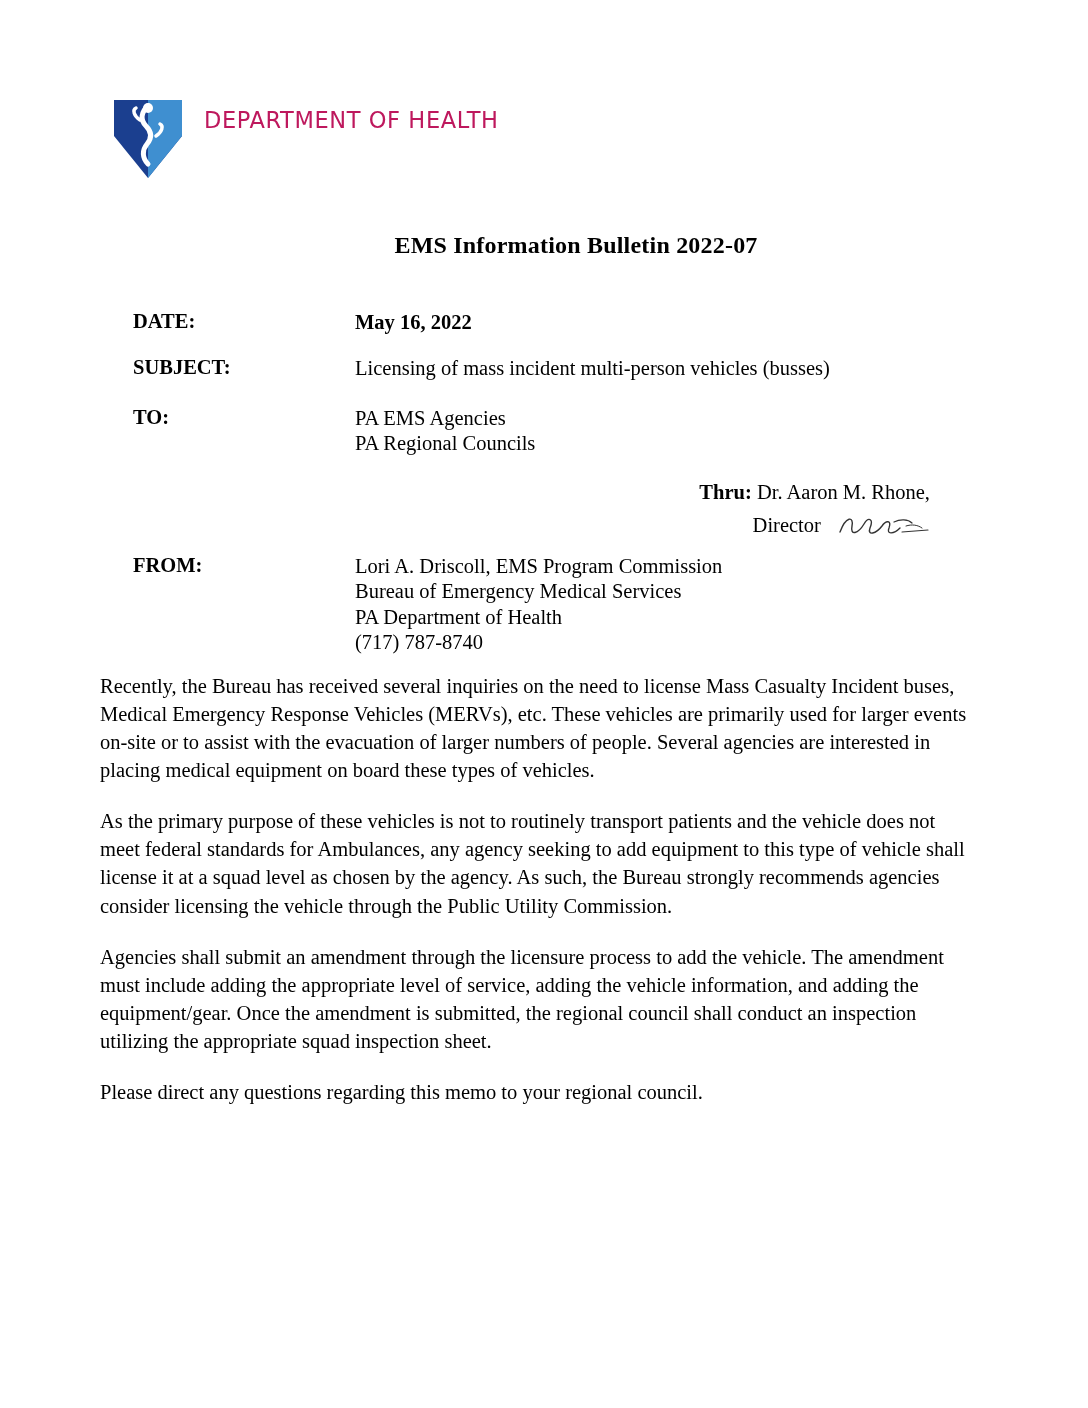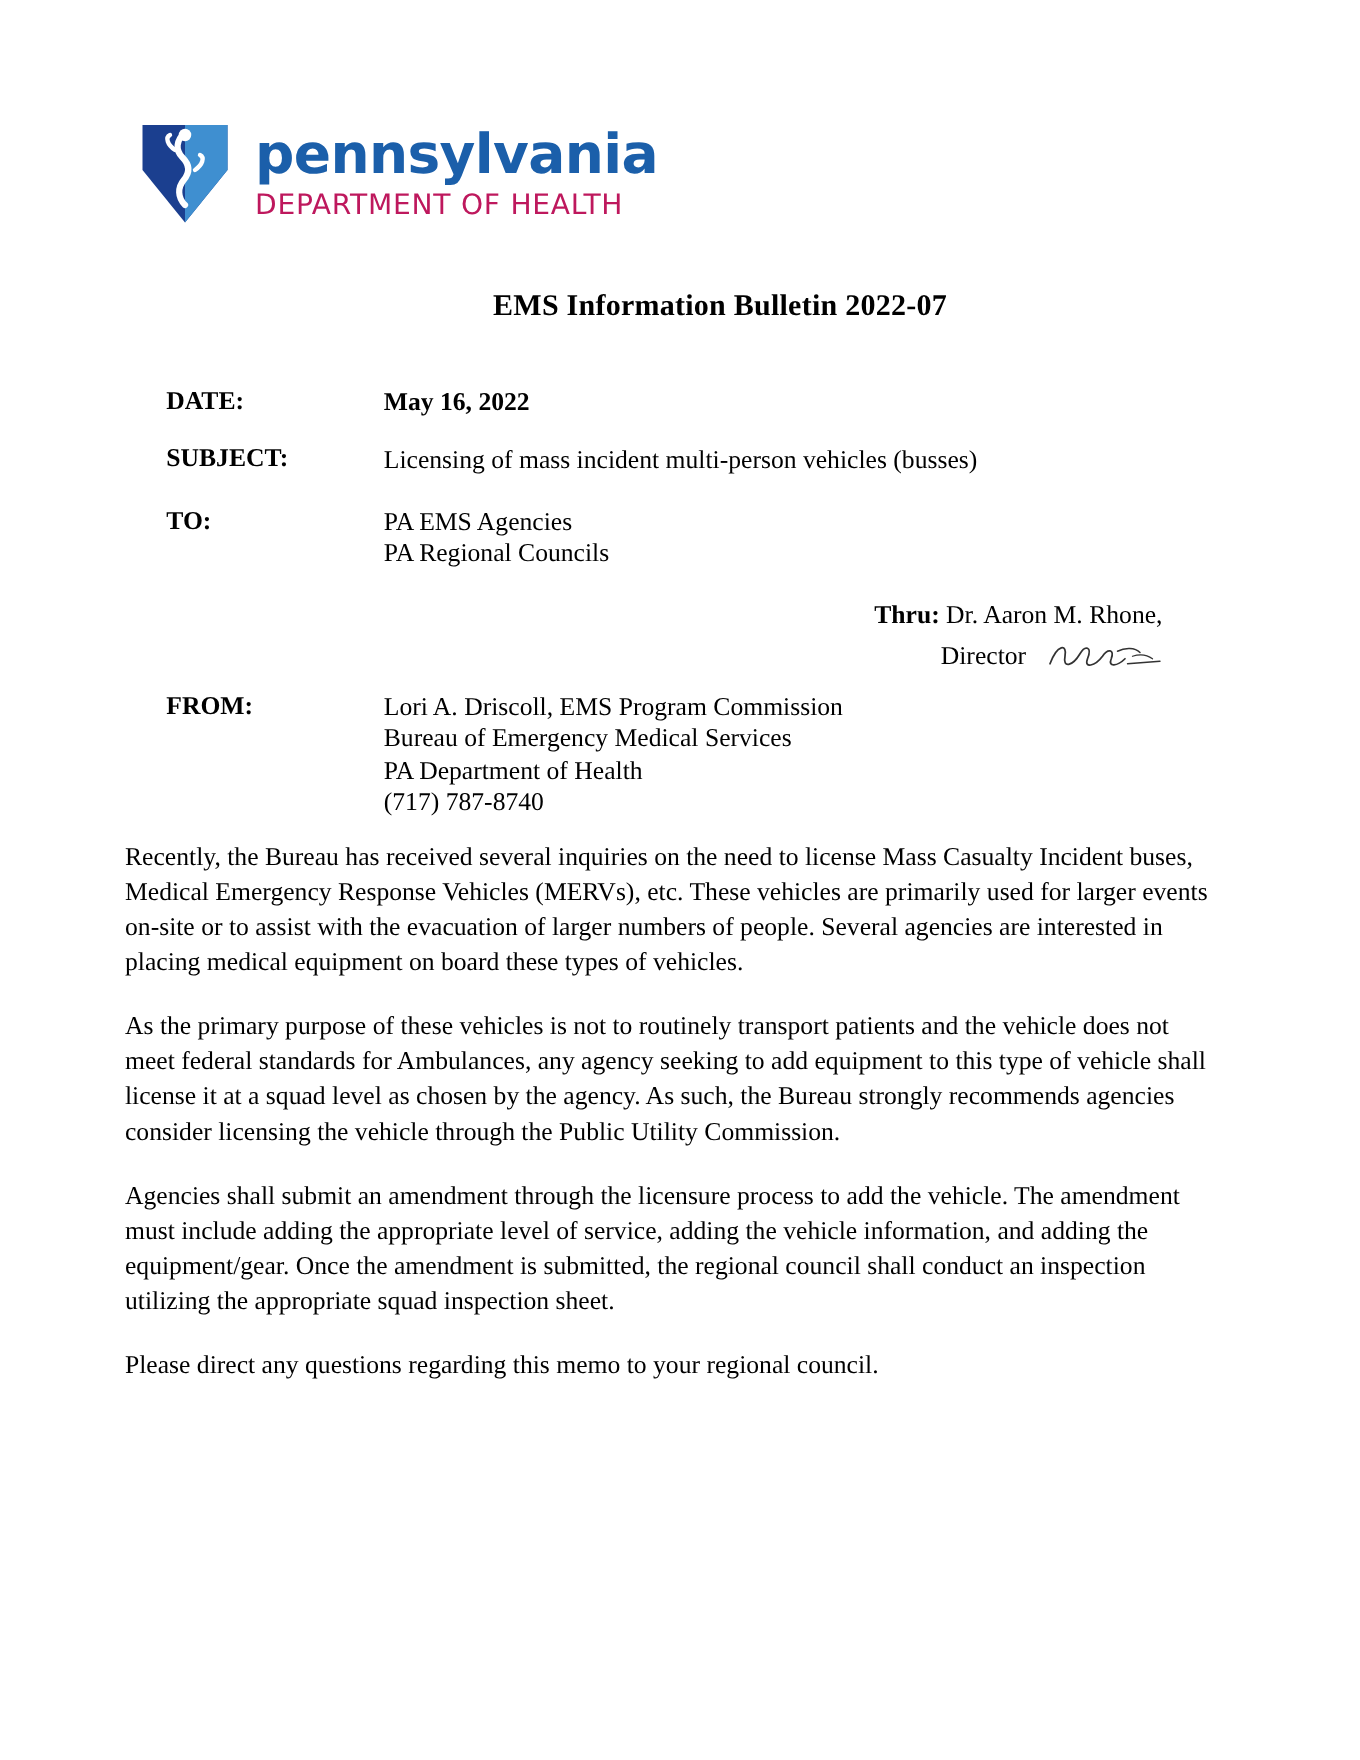--- a/index.html
+++ b/index.html
@@ -82,20 +82,21 @@
   
   .meta {
     position: absolute;
     left: 133px;
     top: 310px;
     width: 860px;
   }
   .meta-row {
     display: flex;
     margin-bottom: 21px;
+    gap: 48px;
   }
   .meta-label {
     width: 162px;
     flex: 0 0 162px;
     font-weight: bold;
     font-size: 20.5px;
   }
   .meta-value {
     font-size: 20.5px;
     line-height: 1.24;
@@ -160,21 +161,20 @@
       <svg class="keystone" viewBox="0 0 96 92" xmlns="http://www.w3.org/2000/svg">
         <path d="M14 8 H82 L82 44 L48 86 L14 44 Z" fill="#1b3f8f"></path>
         <path d="M48 8 H82 L82 44 L48 86 Z" fill="#3f8fd0"></path>
         <path d="M48 14 C41 20 40 28 46 34 C52 40 52 46 47 52 C42 58 42 66 48 72" stroke="#ffffff" stroke-width="5" fill="none" stroke-linecap="round"></path>
         <circle cx="48" cy="16" r="5" fill="#ffffff"></circle>
         <path d="M40 28 C34 24 32 18 36 16" stroke="#ffffff" stroke-width="3.5" fill="none" stroke-linecap="round"></path>
         <path d="M56 44 C62 40 64 34 60 32" stroke="#ffffff" stroke-width="3.5" fill="none" stroke-linecap="round"></path>
       </svg>
     </div>
     <div class="logo-text">
-      <div class="logo-title">pennsylvania</div>
       <div class="logo-sub">DEPARTMENT OF HEALTH</div>
     </div>
   </div>
 
   <div class="doc-title">EMS Information Bulletin 2022-07</div>
 
   <div class="meta">
     <div class="meta-row">
       <div class="meta-label">DATE:</div>
       <div class="meta-value bold">May 16, 2022</div>

